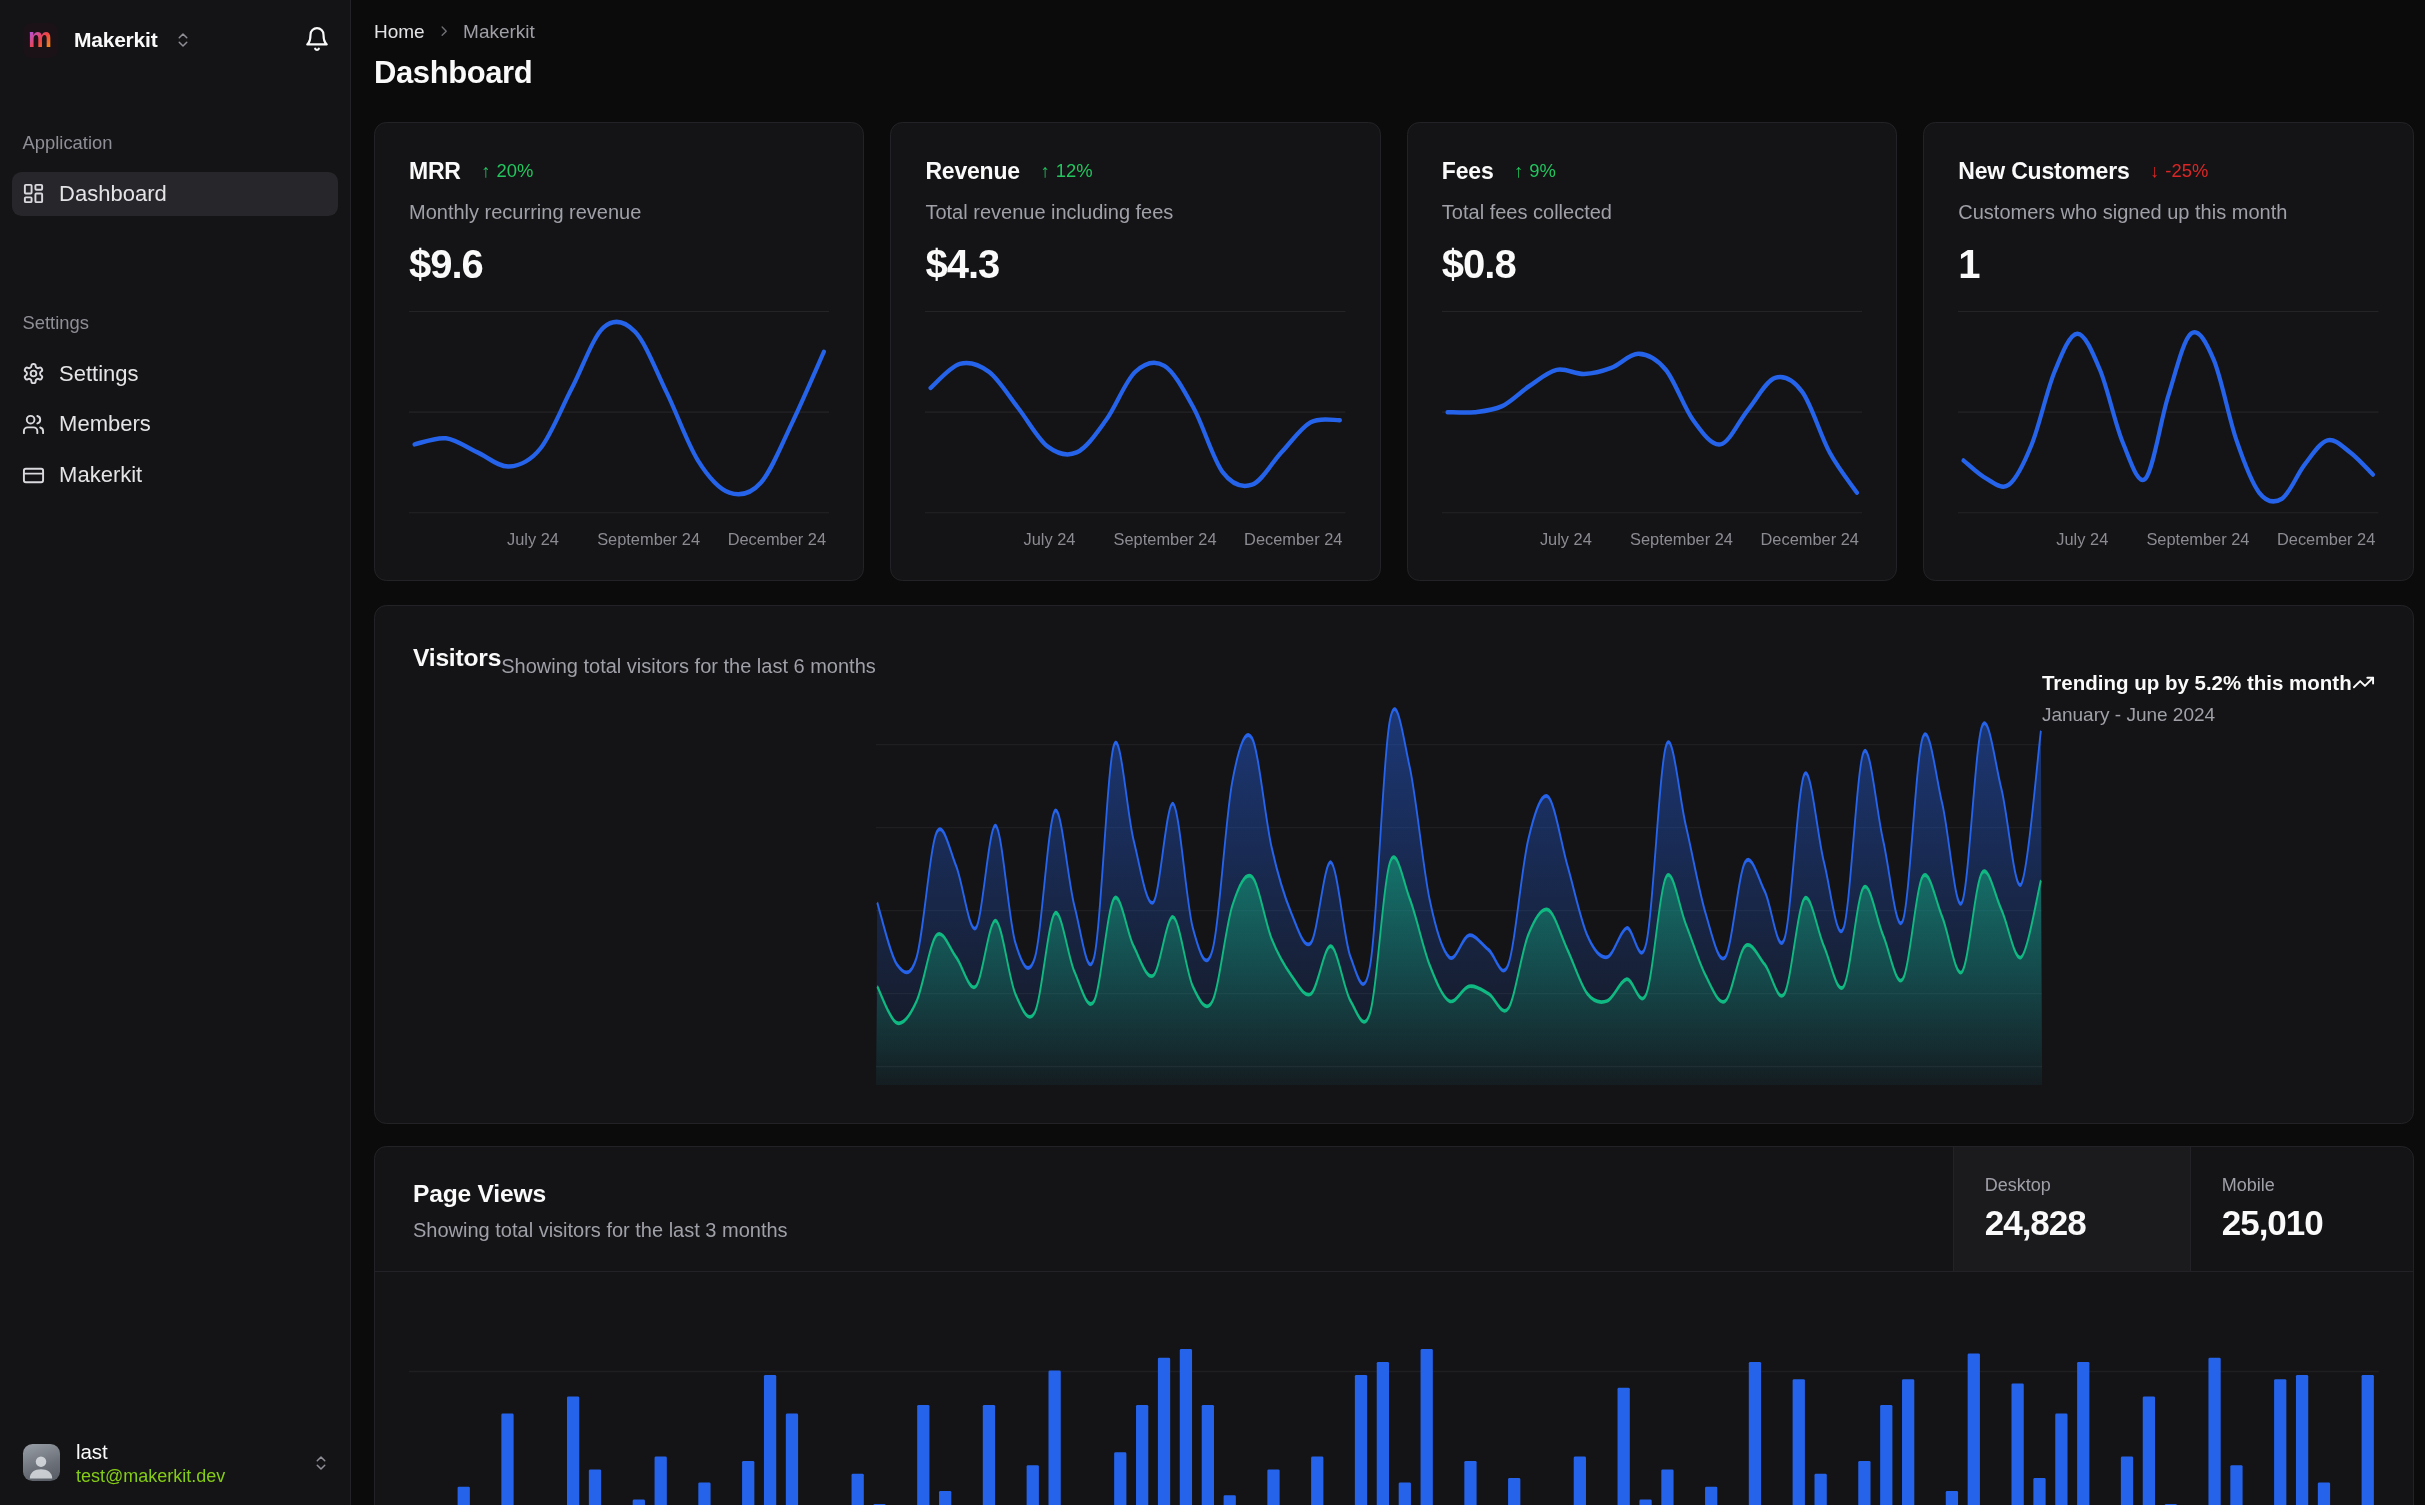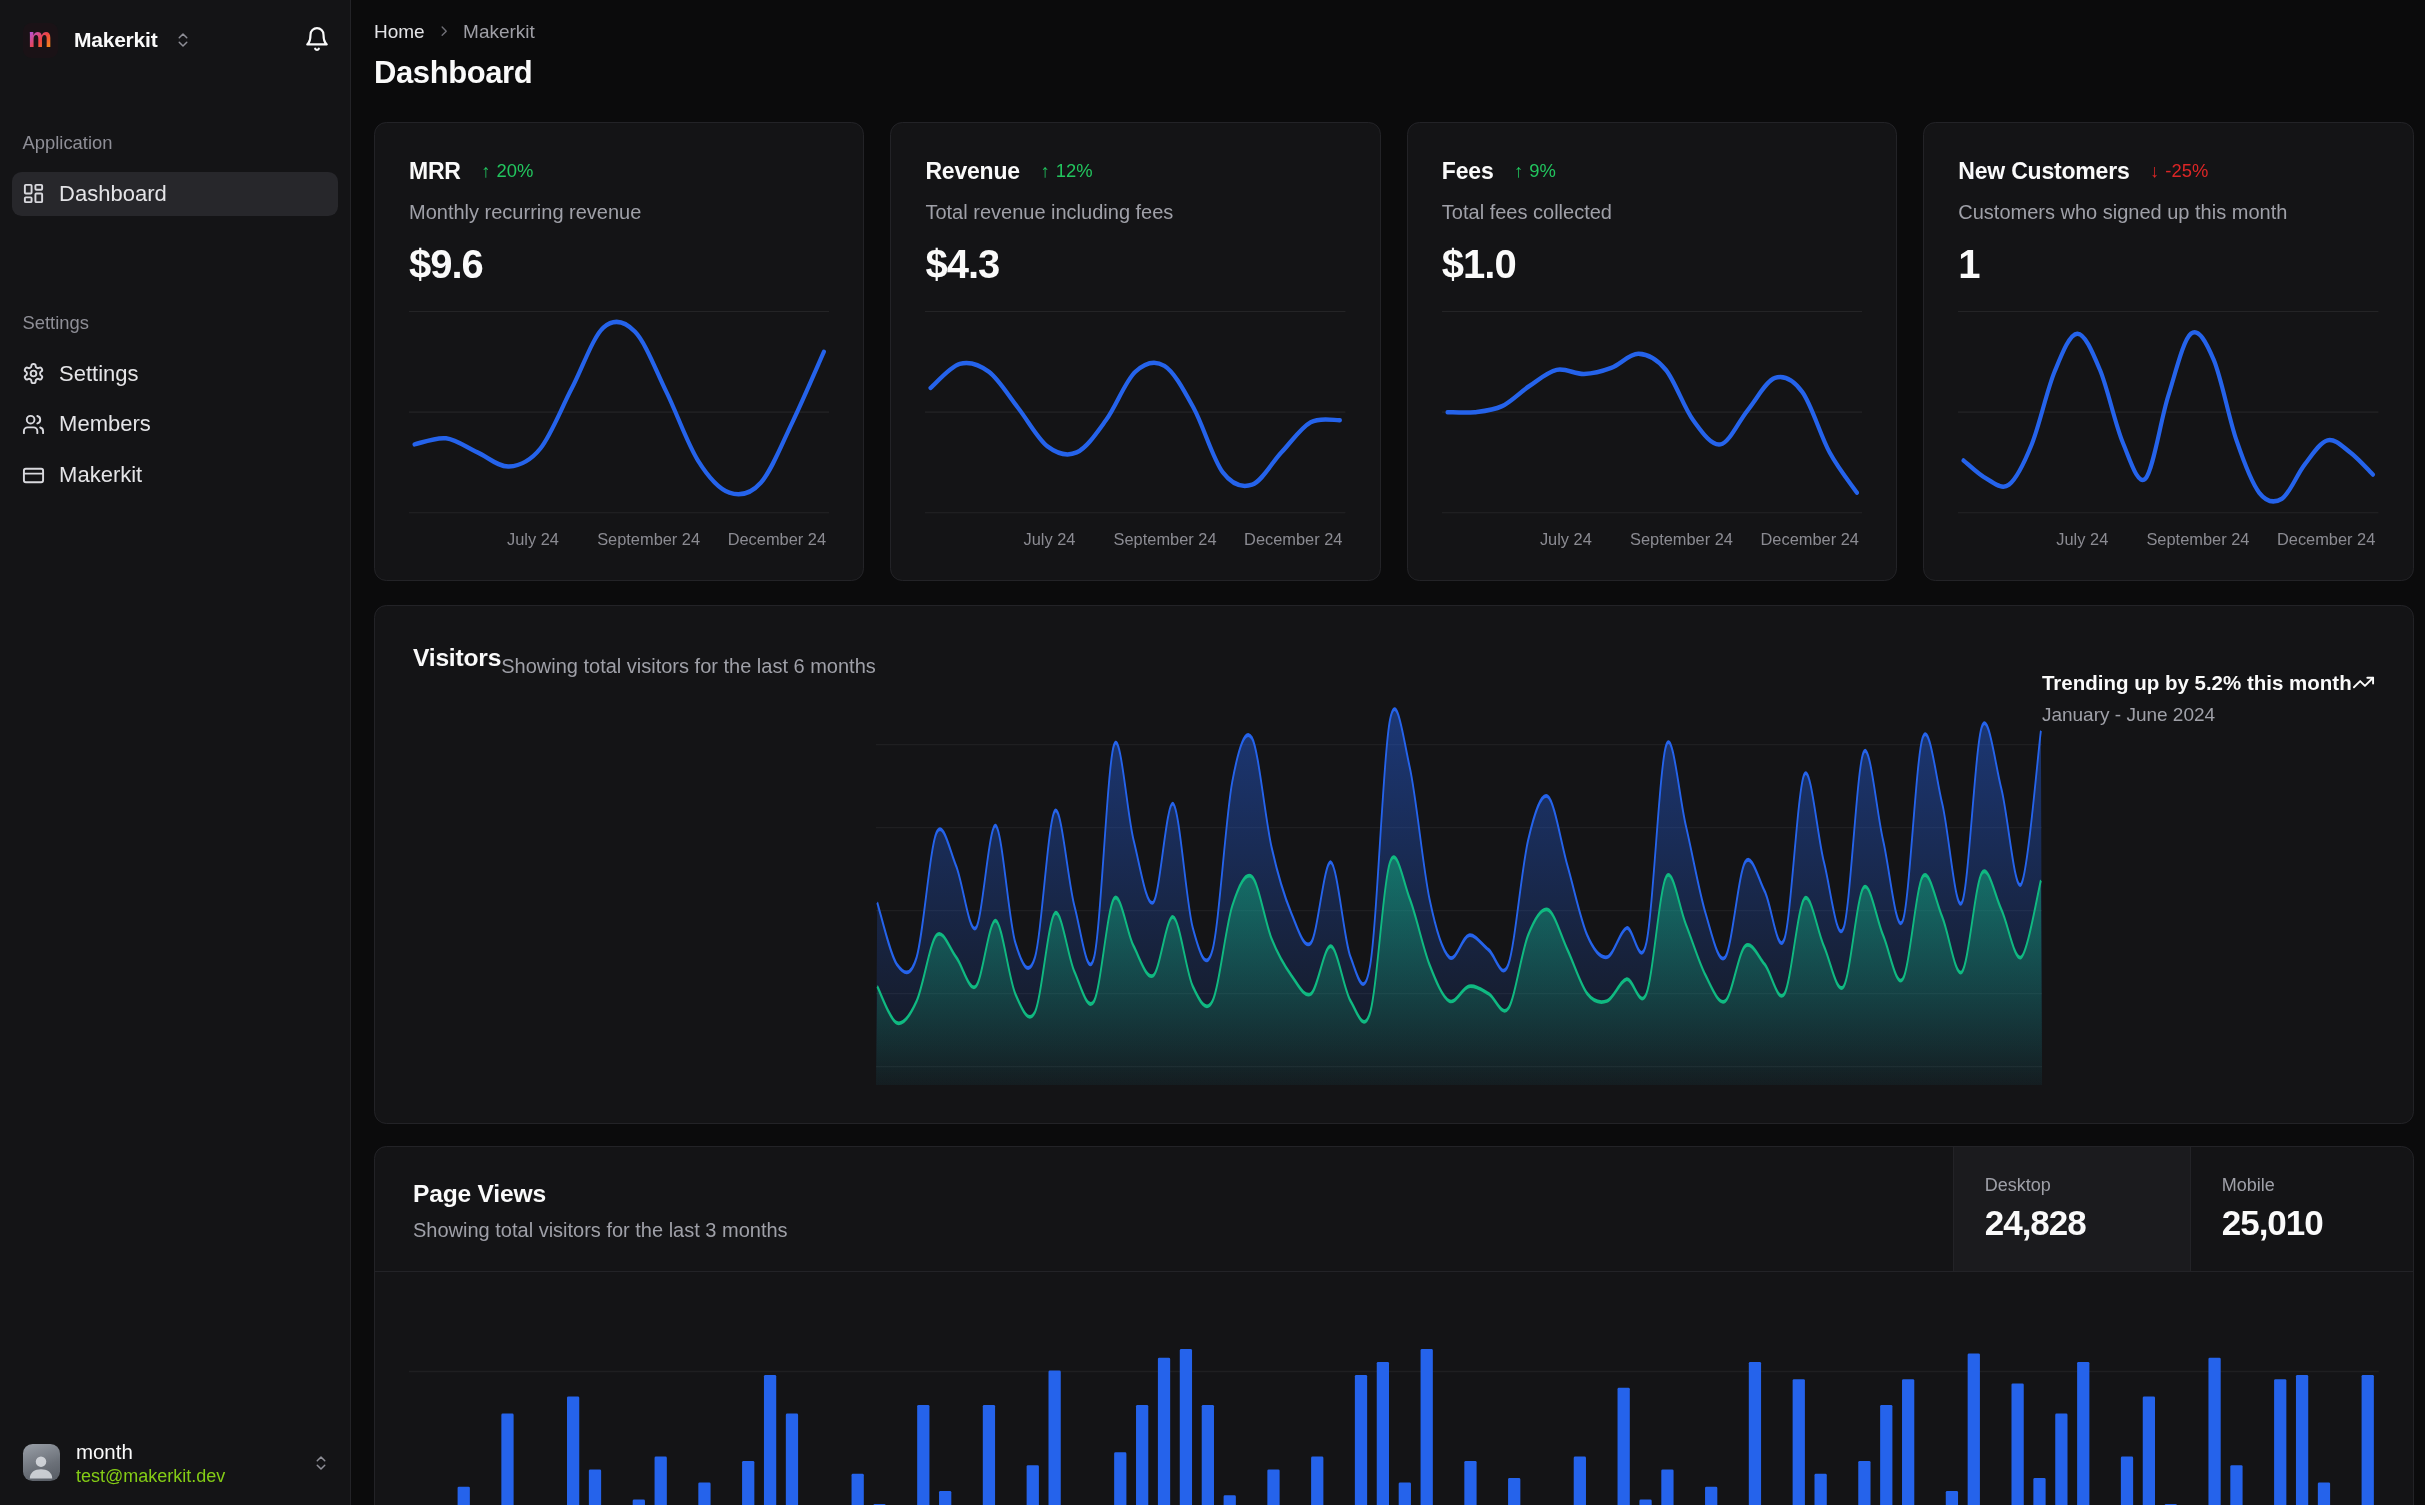--- a/index.html
+++ b/index.html
@@ -156,21 +156,21 @@
     </nav>
 
     <div class="side-footer">
       <div class="avatar">
         <svg viewBox="0 0 24 24">
             <circle cx="12" cy="8.5" r="4.2"></circle>
             <path d="M3 22c0-5 4-7.5 9-7.5s9 2.5 9 7.5z"></path>
           </svg>
       </div>
       <div class="user-meta">
-        <div class="user-name">month</div>
+        <div class="user-name">last</div>
         <div class="user-email">test@makerkit.dev</div>
       </div>
       <svg class="icon chev-updown" viewBox="0 0 24 24">
           <path d="m7 15 5 5 5-5"></path>
           <path d="m7 9 5-5 5 5"></path>
         </svg>
     </div>
   </aside>
 
   <main class="main">
@@ -237,21 +237,21 @@
 
       <section class="card stat-card">
         <div class="stat-head">
           <span class="stat-title">Fees</span>
           <span class="badge up">
               <span>↑</span>
               <span>9%</span>
             </span>
         </div>
         <div class="stat-desc">Total fees collected</div>
-        <div class="stat-value">$1.0</div>
+        <div class="stat-value">$0.8</div>
         <div class="spark">
             <svg viewBox="0 0 610 300" preserveAspectRatio="none">
               <line x1="0" x2="610" y1="18" y2="18" stroke="rgba(255,255,255,0.07)" stroke-width="1.5"></line>
               <line x1="0" x2="610" y1="152" y2="152" stroke="rgba(255,255,255,0.07)" stroke-width="1.5"></line>
               <line x1="0" x2="610" y1="286" y2="286" stroke="rgba(255,255,255,0.07)" stroke-width="1.5"></line>
               <path d="M8.0,152.0C14.6,152.0,34.4,153.3,47.6,152.0C60.8,150.7,74.0,149.8,87.2,144.0C100.4,138.2,113.6,125.2,126.8,117.2C140.0,109.1,153.2,98.4,166.4,95.7C179.6,93.0,192.8,101.5,206.0,101.1C219.2,100.6,232.4,97.5,245.6,93.0C258.8,88.6,272.0,73.8,285.2,74.3C298.4,74.7,311.6,81.0,324.8,95.7C338.0,110.5,351.2,146.2,364.4,162.7C377.6,179.2,390.8,197.1,404.0,194.9C417.2,192.6,430.4,164.1,443.6,149.3C456.8,134.6,470.0,110.5,483.2,106.4C496.4,102.4,509.6,108.7,522.8,125.2C536.0,141.7,549.2,183.3,562.4,205.6C575.6,227.9,595.4,250.3,602.0,259.2" fill="none" stroke="#2563eb" stroke-width="6" stroke-linecap="round" stroke-linejoin="round"></path>
             </svg>
           </div>
         <div class="axis">
           <span style="left:29.5%">July 24</span>

